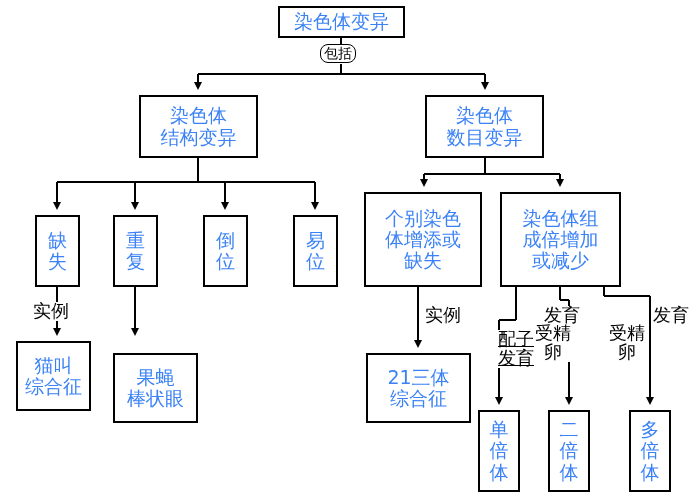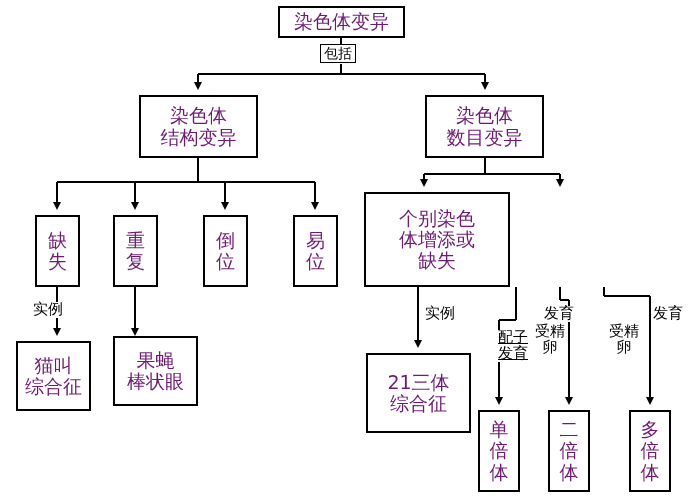--- a/index.html
+++ b/index.html
@@ -13,34 +13,34 @@
     height: 500px;
     background: #ffffff;
     font-family: "DejaVu Sans", "Liberation Sans", sans-serif;
     overflow: hidden;
   }
   .node {
     position: absolute;
     box-sizing: border-box;
     border: 2px solid #000000;
     background: #ffffff;
-    color: #701a75;
+    color: #3b82f6;
     display: flex;
     align-items: center;
     justify-content: center;
     text-align: center;
     line-height: 1.12;
     font-size: 19px;
     letter-spacing: 0px;
     white-space: pre-line;
     z-index: 3;
   }
   .label {
     position: absolute;
-    font-size: 15px;
+    font-size: 18px;
     color: #000000;
     background: #ffffff;
     line-height: 1.05;
     text-align: center;
     white-space: pre-line;
     z-index: 4;
     padding: 0 1px;
   }
   .label.boxed {
     border: 1.5px solid #000000;
@@ -122,47 +122,50 @@
 
   <div class="node" style="left:113px; top:215px; width:45px; height:72px;">重
 复</div>
 
   <div class="node" style="left:203px; top:215px; width:45px; height:72px;">倒
 位</div>
 
   <div class="node" style="left:293px; top:215px; width:45px; height:72px;">易
 位</div>
 
-  <div class="node" style="left:364px; top:192px; width:146px; height:95px;">个别染色
+  <div class="node" style="left:364px; top:192px; width:118px; height:95px;">个别染色
 体增添或
 缺失</div>
 
+  <div class="node" style="left:500px; top:192px; width:121px; height:95px;">染色体组
+成倍增加
+或减少</div>
 
   <div class="node" style="left:16px; top:341px; width:75px; height:70px;">猫叫
 综合征</div>
 
-  <div class="node" style="left:113px; top:336px; width:85px; height:70px;">果蝇
+  <div class="node" style="left:113px; top:353px; width:85px; height:70px;">果蝇
 棒状眼</div>
 
-  <div class="node" style="left:366px; top:353px; width:105px; height:80px;">21三体
+  <div class="node" style="left:366px; top:353px; width:105px; height:70px;">21三体
 综合征</div>
 
   <div class="node" style="left:478px; top:410px; width:42px; height:82px;">单
 倍
 体</div>
 
   <div class="node" style="left:548px; top:410px; width:42px; height:82px;">二
 倍
 体</div>
 
   <div class="node" style="left:629px; top:410px; width:42px; height:82px;">多
 倍
 体</div>
 
-  <div class="label boxed" style="left:320px; top:44px;">包括</div>
+  <div class="label boxed" style="left:320px; top:44px;border-radius:8px;">包括</div>
 
   <div class="label" style="left:32px; top:302px;">实例</div>
 
   <div class="label" style="left:424px; top:306px;">实例</div>
 
   <div class="label" style="left:497px; top:330px;text-decoration:underline;">配子
 发育</div>
 
   <div class="label" style="left:543px; top:306px;">发育</div>
 

